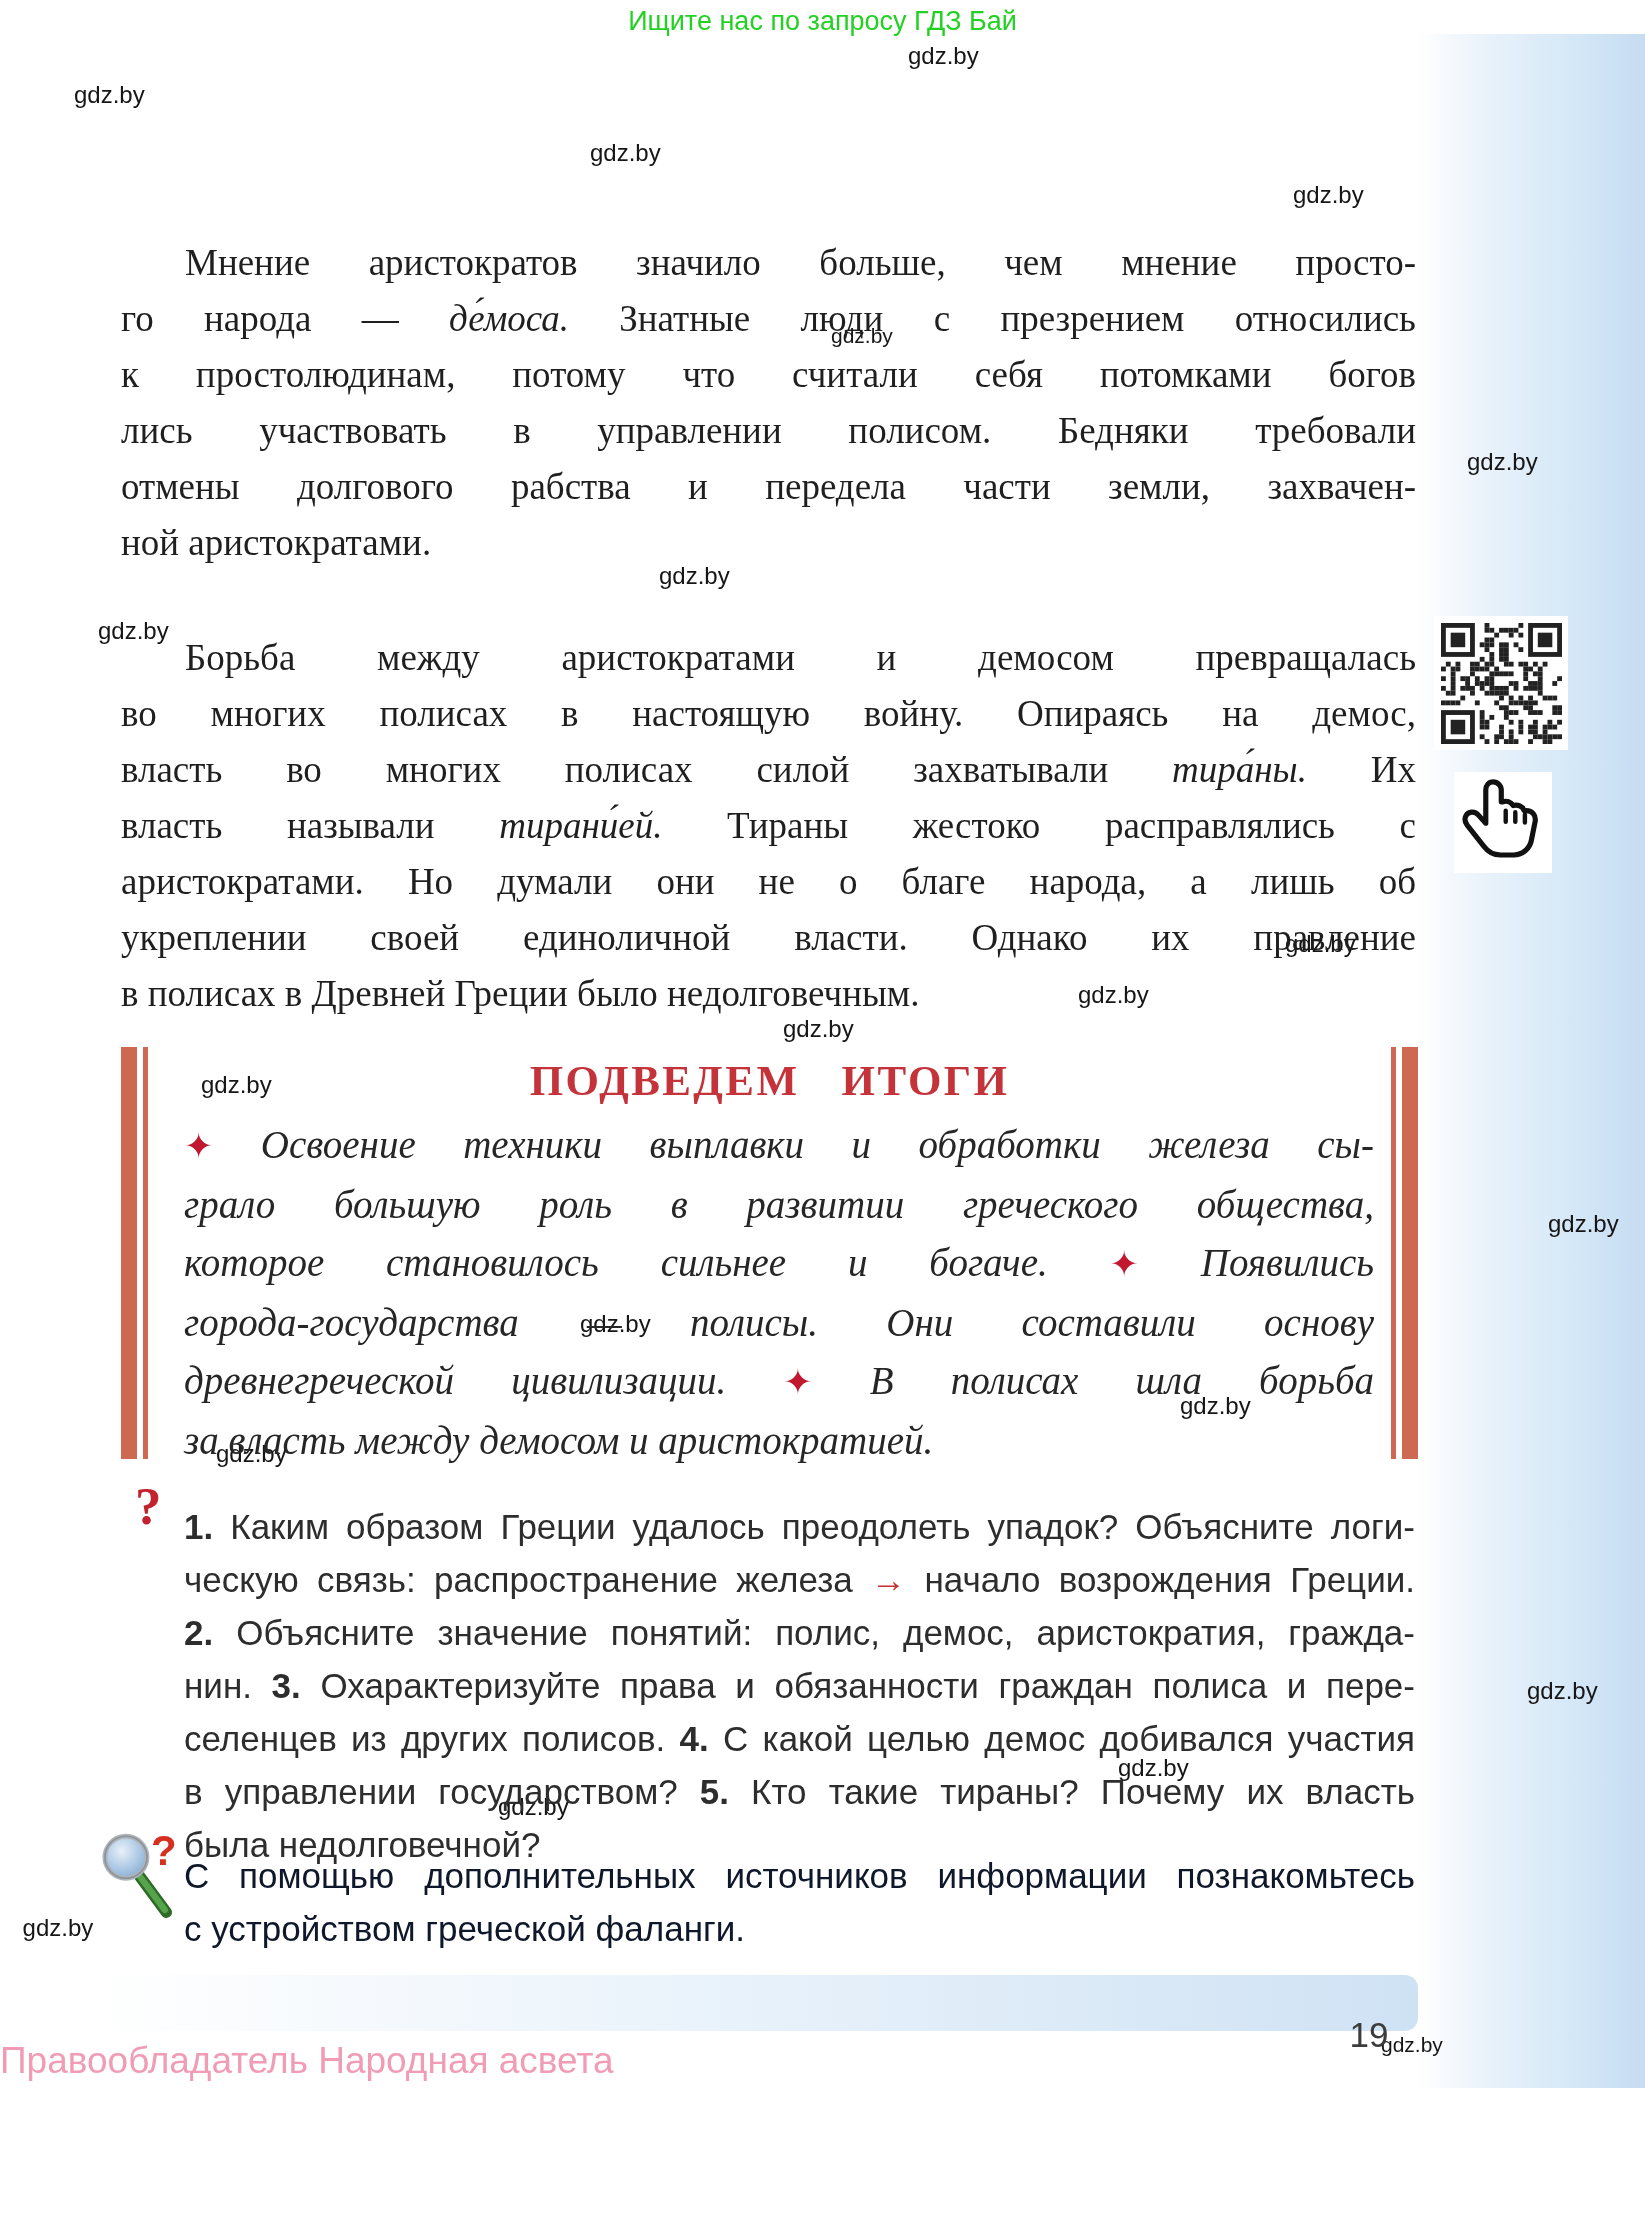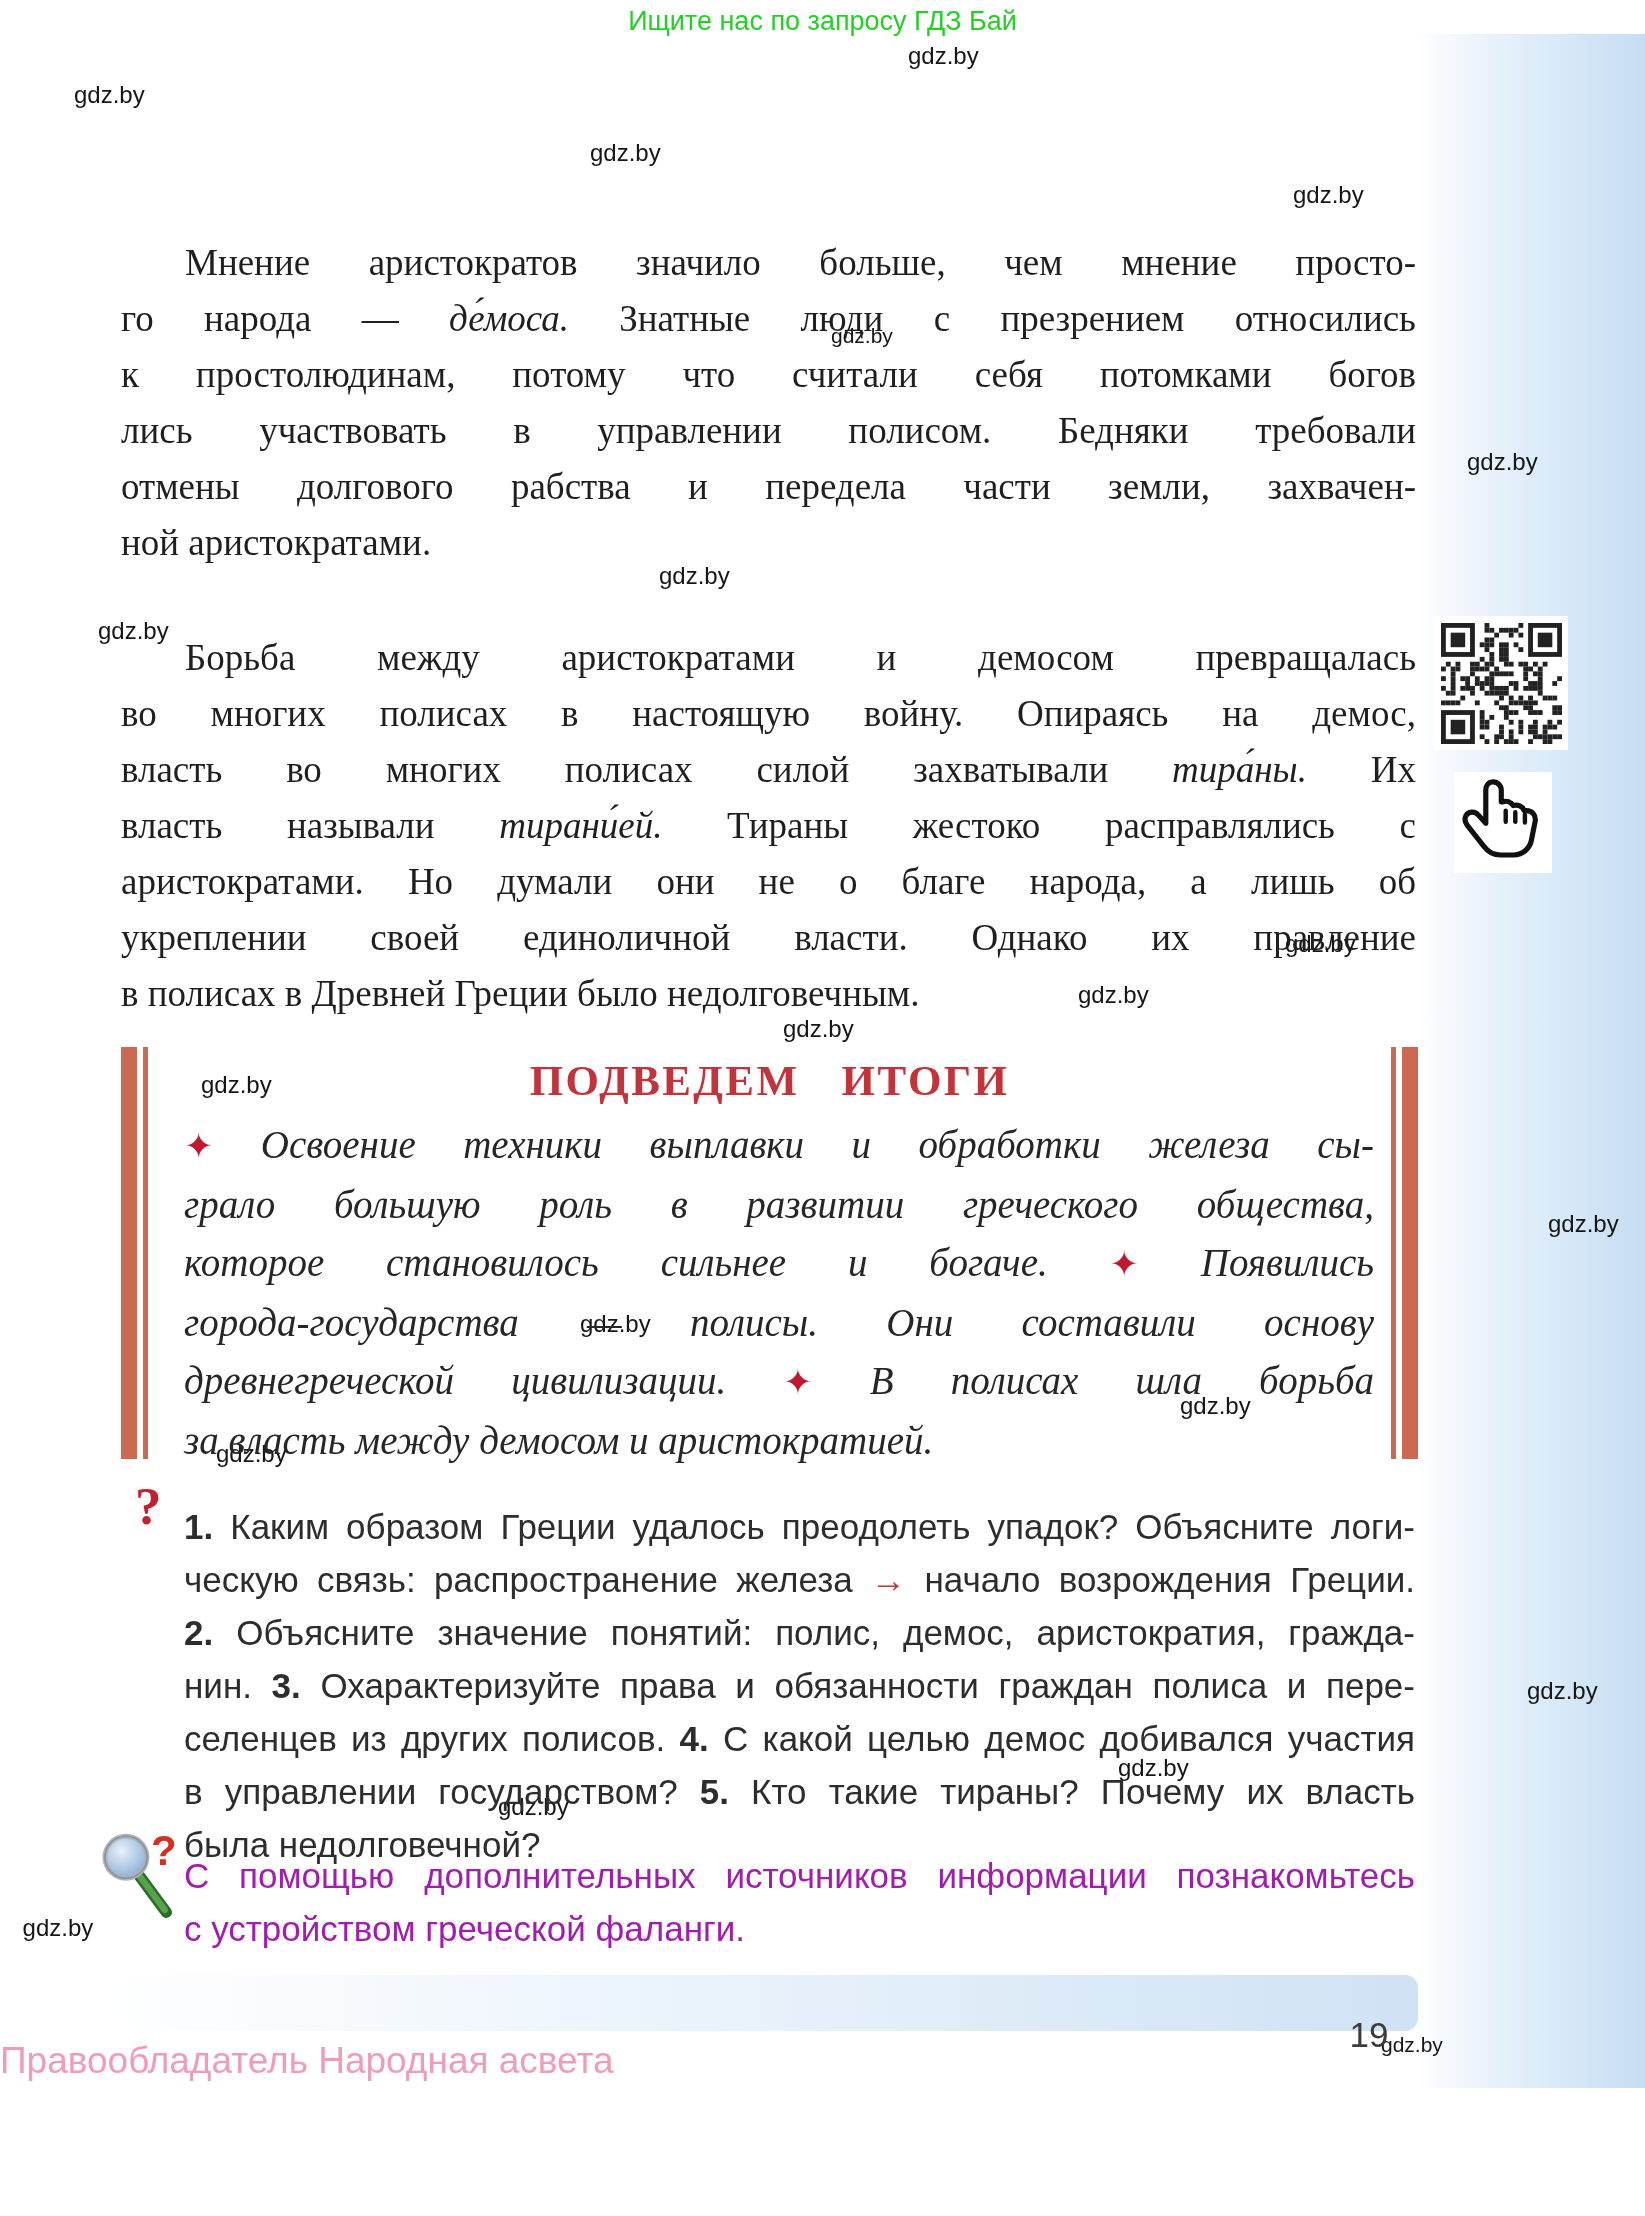--- a/index.html
+++ b/index.html
@@ -38,21 +38,21 @@
     font:italic 39px/58px "Liberation Serif",serif;color:#262626;}
   .bullet{font-style:normal;color:#c2182f;font-size:35px;}
   
   #q-icon{position:absolute;left:135px;top:1480px;font:bold 53px/1 "Liberation Serif",serif;color:#c2212e;}
   #questions{position:absolute;left:184px;top:1492px;width:1231px;
     font:35px/53px "Liberation Sans",sans-serif;color:#2d2d2d;margin-top:8px;}
   
   #magnifier{position:absolute;left:100px;top:1833px;width:81px;height:89px;}
   #mag-q{position:absolute;left:151px;top:1830px;font:bold 42px/1 "Liberation Sans",sans-serif;color:#d62e1f;}
   #task{position:absolute;left:184px;top:1849px;width:1231px;
-    font:35px/53px "Liberation Sans",sans-serif;color:#a21caf;}
+    font:35px/53px "Liberation Sans",sans-serif;color:#0f172a;}
   
   #footer-band{position:absolute;left:93px;top:1975px;width:1325px;height:56px;border-radius:13px;
     background:linear-gradient(to right,#ffffff 0%,#eaf3fb 45%,#cfe2f4 100%);}
   #page-num{position:absolute;left:1337px;top:1980px;width:64px;text-align:center;
     font:35px/1.1 "Liberation Sans",sans-serif;color:#3c3c3c;margin-top:36px;}
   #copyright{position:absolute;left:0;top:2041px;width:1627px;
     font:37px/1.1 "Liberation Sans",sans-serif;color:#f19cb5;}
   #footer-links{position:absolute;left:4px;top:2174px;width:1645px;text-align:center;
     font:27px/1.1 "Liberation Sans",sans-serif;color:#2553d6;text-decoration:underline;}
 </style>

